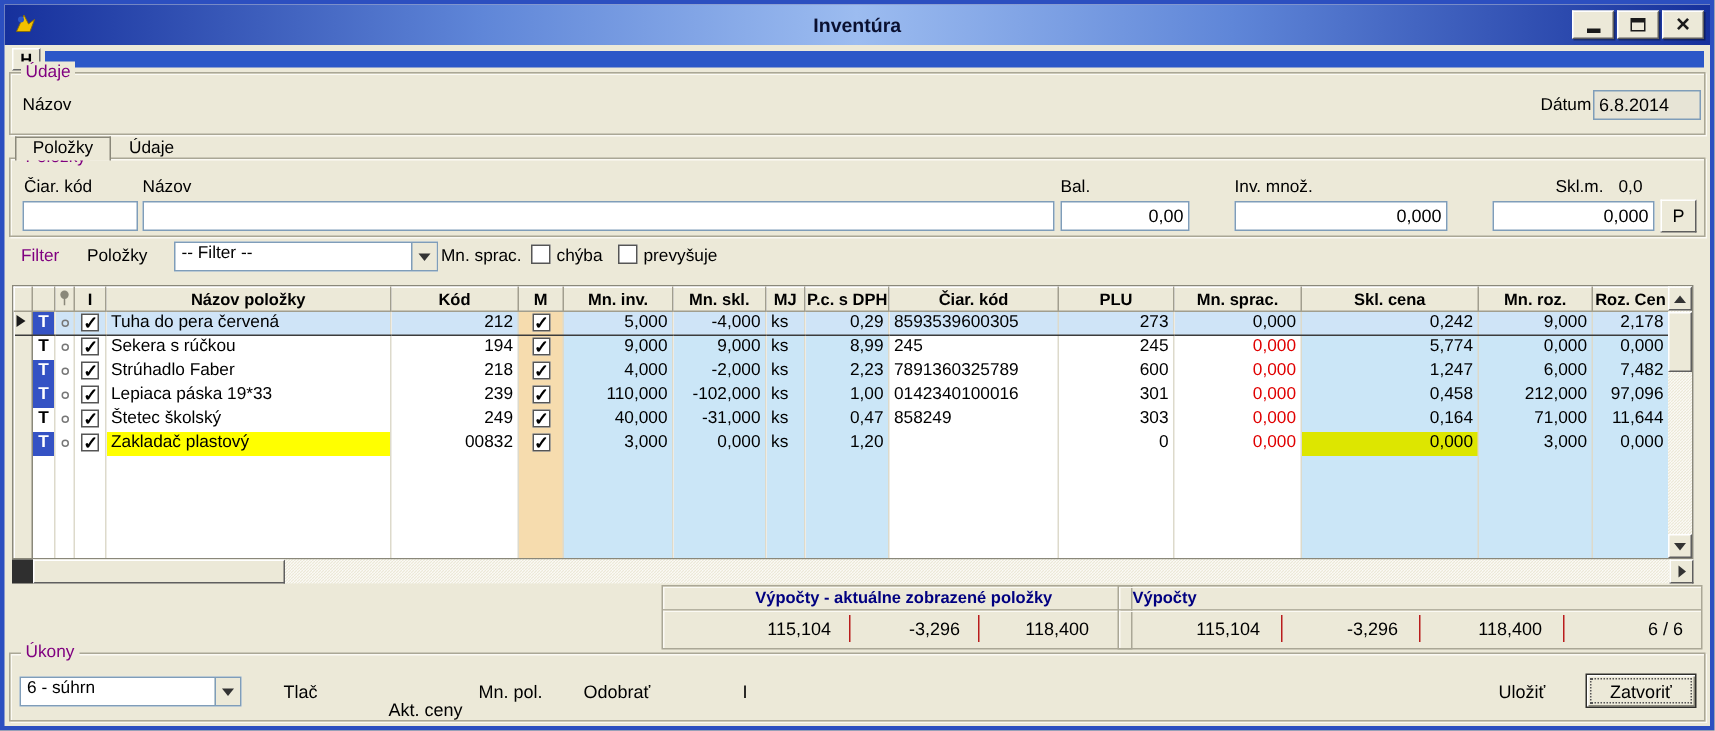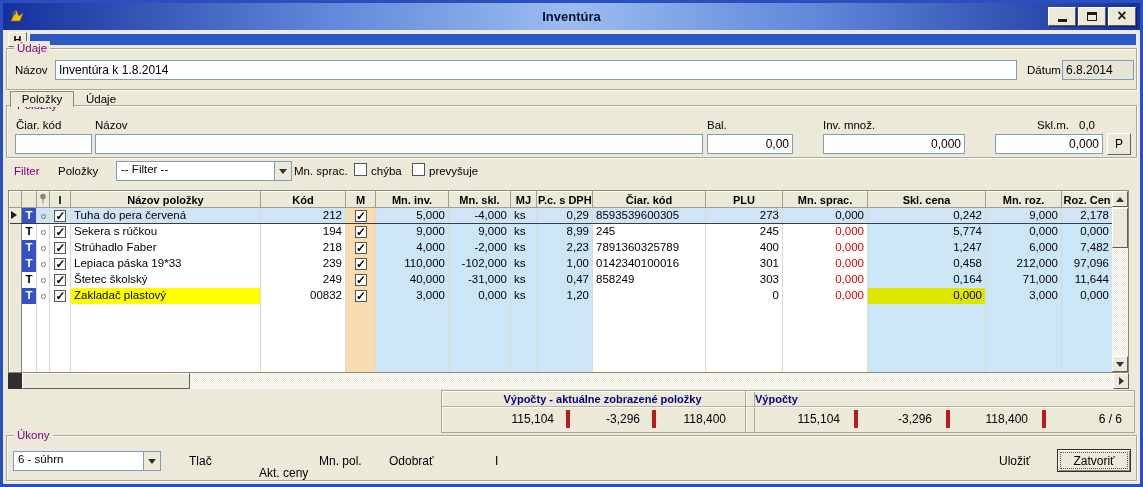--- a/index.html
+++ b/index.html
@@ -136,21 +136,21 @@
   }
   .htrack { position:absolute; left:182px; right:16px; top:0; height:16px; }
   
   .sumbox { position:absolute; top:387px; height:43px; border:1px solid #aaa796; box-shadow:inset 1px 1px 0 #fbfaf4; }
   .sum-title {
     height:16px; line-height:16px; padding-left:9px; font-size:11px; font-weight:bold;
     color:var(--sums-navy,#000080); border-bottom:1px solid #b5b2a1; box-shadow:0 1px 0 #fbfaf4;
     white-space:nowrap; overflow:hidden;
   }
   .sum-values { display:flex; height:24px; align-items:center; }
-  .sum-val { text-align:right; font-size:12px; border-left:4px solid #b91c1c; height:18px; line-height:18px; }
+  .sum-val { text-align:right; font-size:12px; border-left:1px solid #b91c1c; height:18px; line-height:18px; }
   .sum-val:first-child { border-left:none; }
   
   .flat-btn { position:absolute; top:18px; background:transparent; border:none; font-size:12px; padding:0; cursor:default; white-space:nowrap; }
   .btn-default {
     position:absolute; top:13px; height:23px; background:#ece9d8; font-size:12px;
     border:1px solid #30302c; box-shadow:inset 1px 1px 0 #fff, inset -1px -1px 0 #8a887a;
     outline:1px dotted #555; outline-offset:-4px;
   }
 </style>
 </head>
@@ -180,21 +180,20 @@
   </div>
 
   <div class="h-strip">
     <button class="h-button">H</button>
     <div class="blue-bar"></div>
   </div>
 
   <div class="groupbox" style="left:3px; top:45px; right:3px; height:42px;">
     <span class="legend">Údaje</span>
     <span class="lab" style="left:8px; top:15px;">Názov</span>
-    <input class="tb" style="left: 48px; top: 11px; width: 962px;" value="Inventúra k 1.8.2014">
     <span class="lab" style="left:1020px; top:15px;">Dátum</span>
     <input class="tb readonly" style="left: 1055px; top: 11px; width: 72px;" value="6.8.2014">
   </div>
 
   <div class="tabs">
     <div class="tab-active">Položky</div>
     <div class="tab-inactive">Údaje</div>
   </div>
 
   <div class="groupbox" style="left:3px; top:102px; right:3px; height:53px;">
@@ -319,21 +318,21 @@
         <td class="c-dot"><span class="dot-icon"></span></td>
         <td class="c-i"><span class="cb small checked"></span></td>
         <td class="c-nazov">Strúhadlo Faber</td>
         <td class="c-kod num">218</td>
         <td class="c-m"><span class="cb small checked"></span></td>
         <td class="c-mninv num">4,000</td>
         <td class="c-mnskl num">-2,000</td>
         <td class="c-mj">ks</td>
         <td class="c-pc num">2,23</td>
         <td class="c-ciar">7891360325789</td>
-        <td class="c-plu num">400</td>
+        <td class="c-plu num">600</td>
         <td class="c-sprac num neg">0,000</td>
         <td class="c-skl num">1,247</td>
         <td class="c-mnroz num">6,000</td>
         <td class="c-rozcen num">7,482</td>
       </tr>
           <tr>
         <td class="c-marker"></td>
         <td class="c-t t-blue">T</td>
         <td class="c-dot"><span class="dot-icon"></span></td>
         <td class="c-i"><span class="cb small checked"></span></td>

